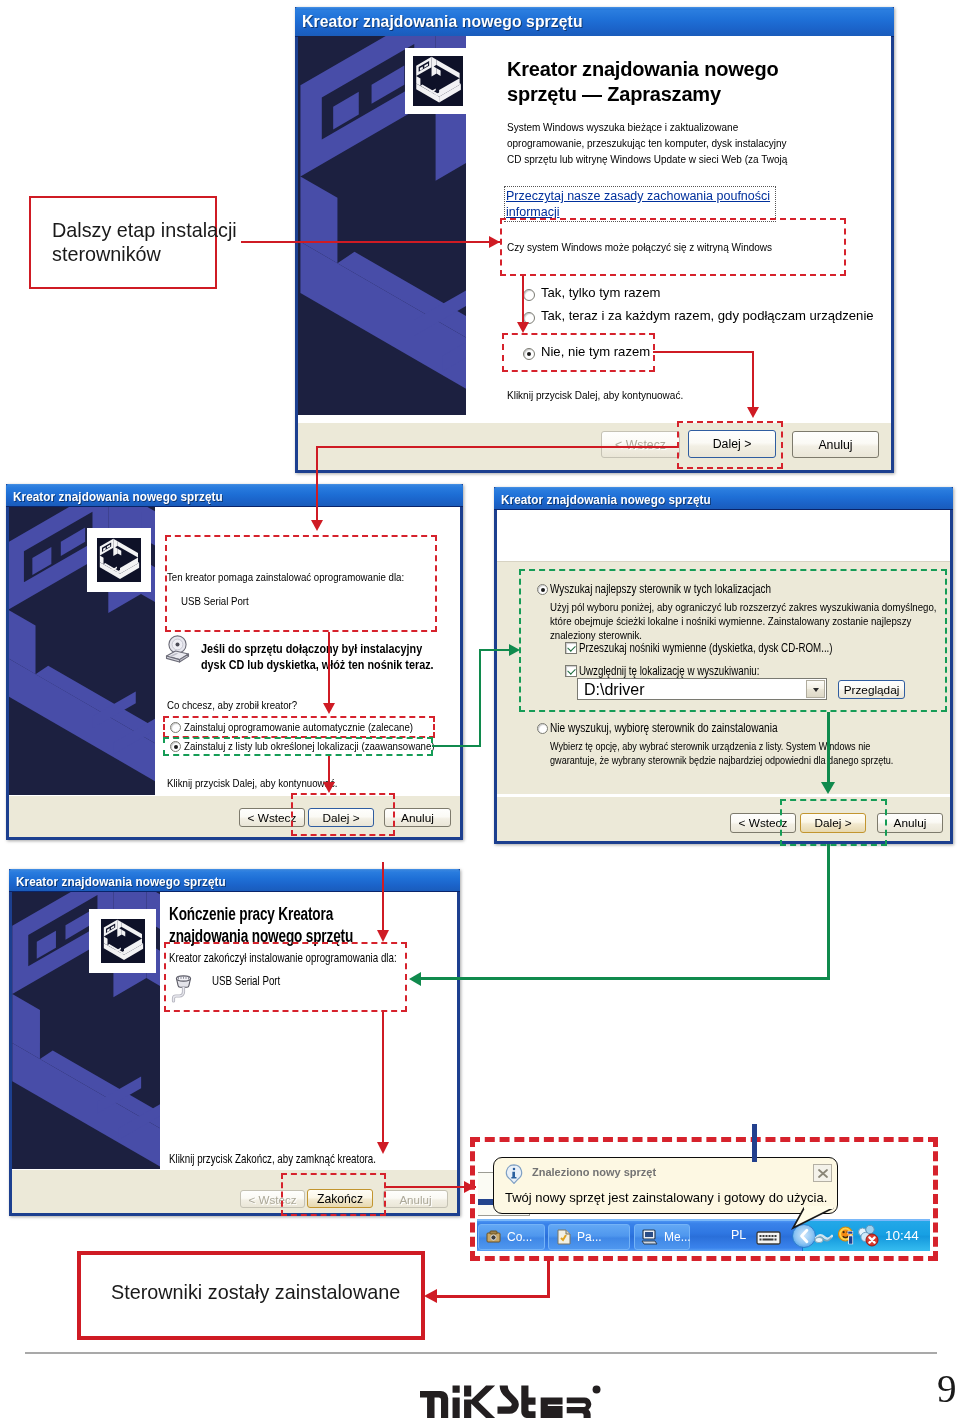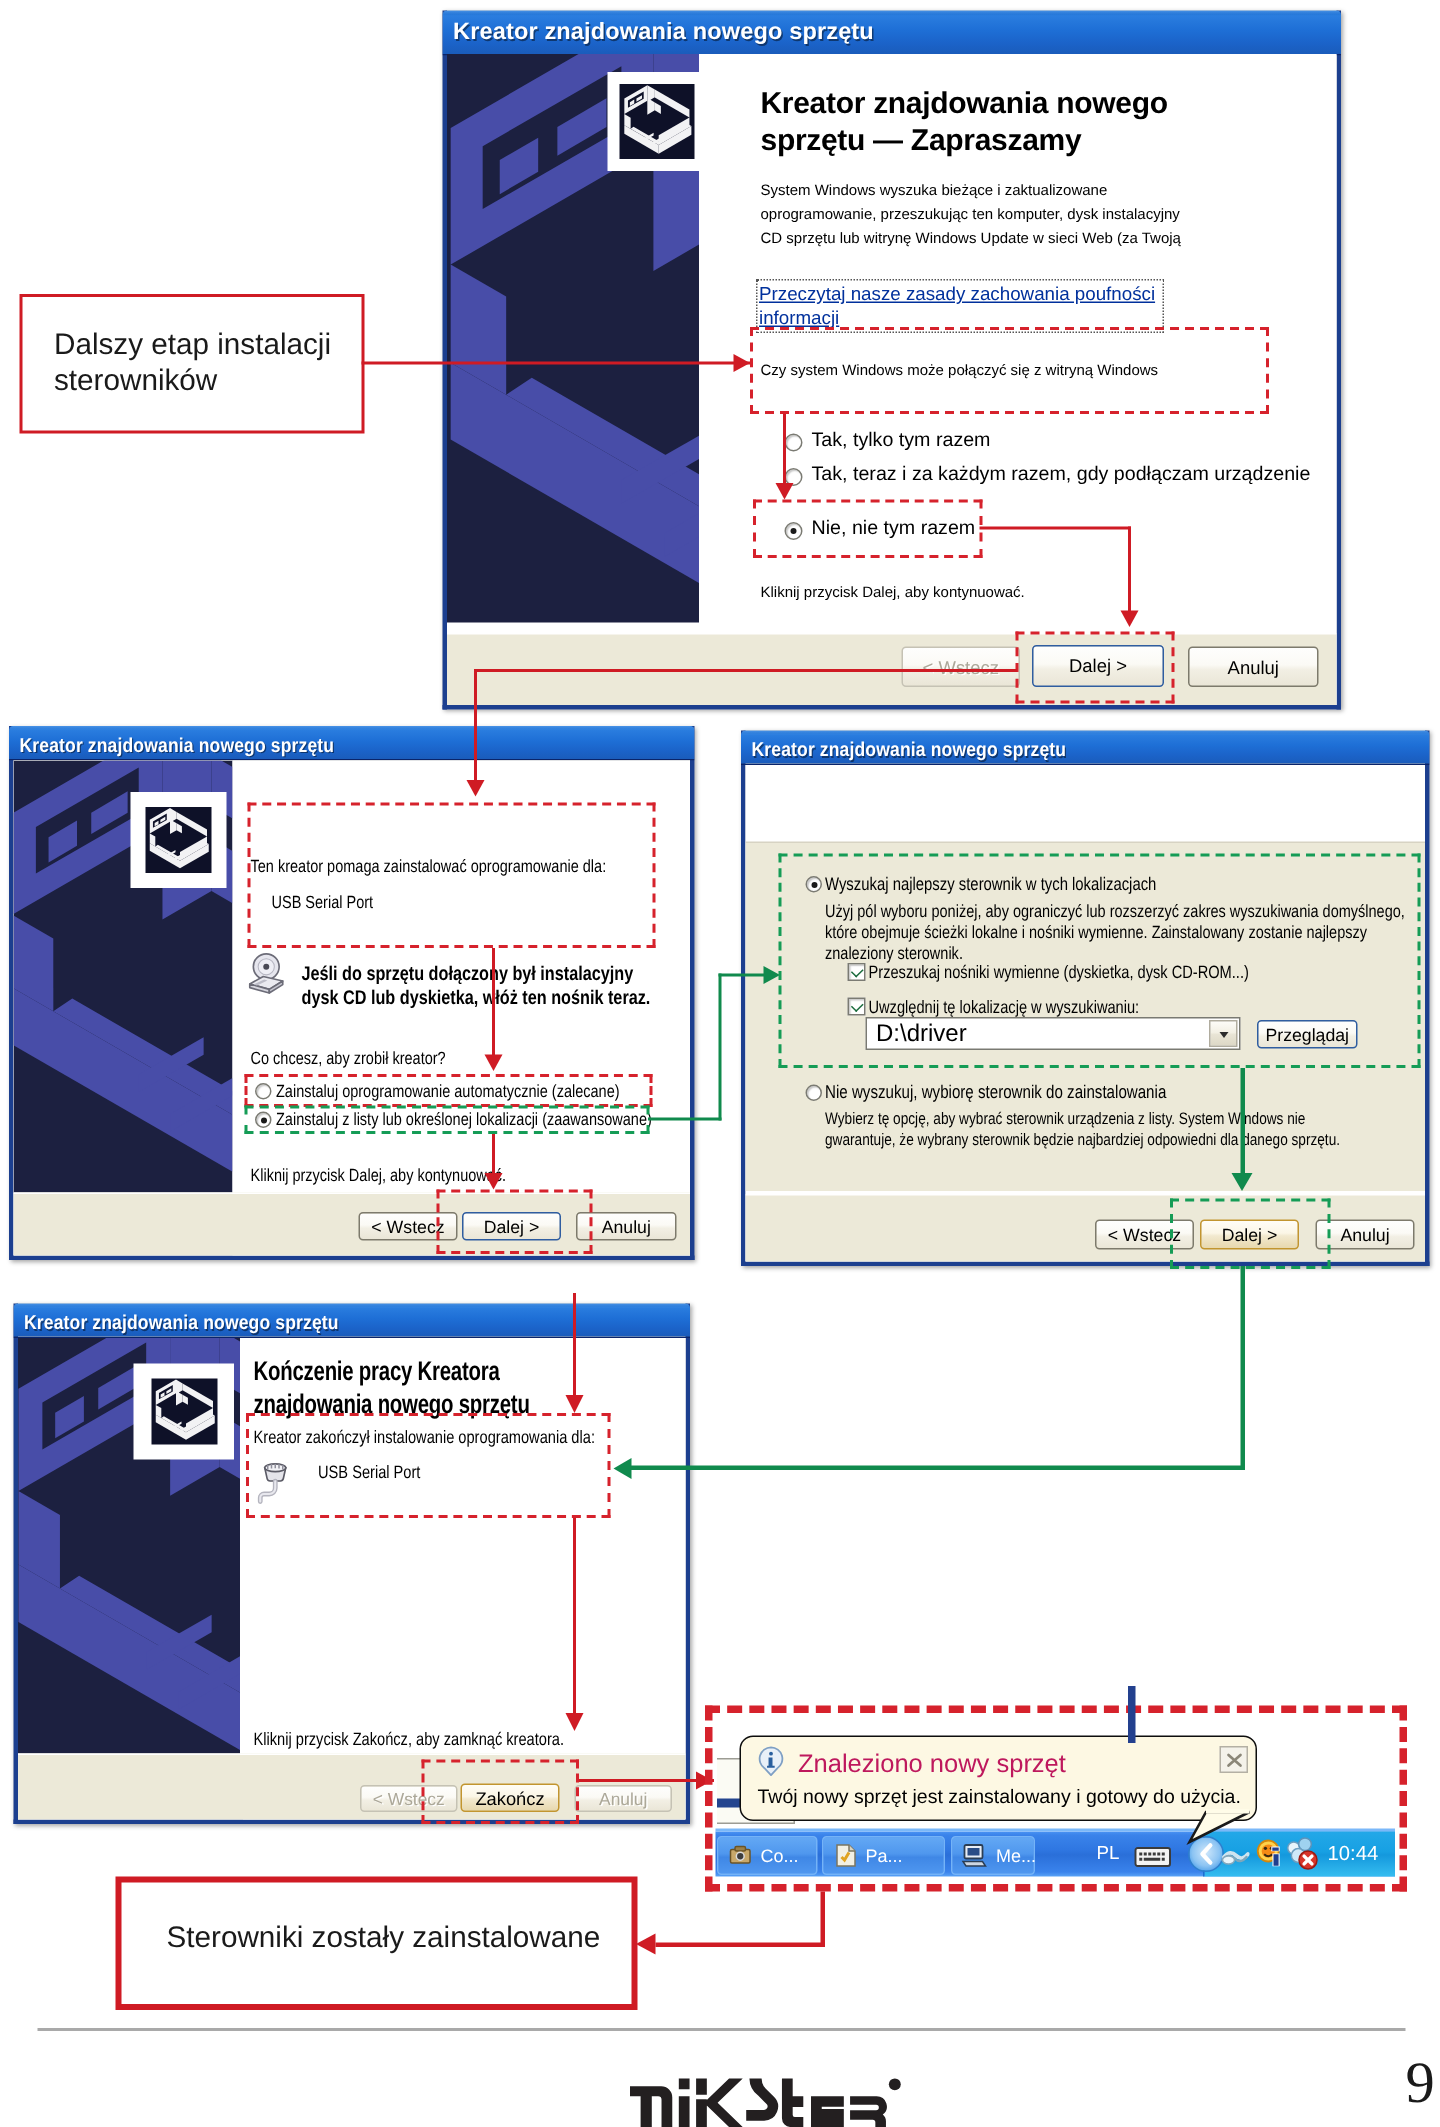--- a/index.html
+++ b/index.html
@@ -414,39 +414,39 @@
   </div>
 </div>
 
 <div class="abs" style="left:493px;top:1157px;width:345px;height:57px;background:#fdf8e3;
             border:1.7px solid #0d0d0d;border-radius:9px;box-sizing:border-box;">
   <div class="abs" style="left:10px;top:6px;width:20px;height:20px;">
     <svg width="20" height="20" viewBox="0 0 22 22">
         <use href="#infoicon"></use>
       </svg>
   </div>
-  <div class="abs" style="left:38px;top:8px;font-size:17px;font-weight:normal;color:#be185d;">Znaleziono nowy sprzęt</div>
+  <div class="abs" style="left:38px;top:8px;font-size:11px;font-weight:bold;color:#737373;">Znaleziono nowy sprzęt</div>
   <div class="abs" style="right:5px;top:6px;width:19px;height:18px;border:1px solid #b4b0a4;background:#f4f2ea;box-sizing:border-box;">
     <svg width="18" height="17" viewBox="0 0 18 17" style="position:absolute;left:0;top:0;">
         <path d="M5 5 L13 12 M13 5 L5 12" stroke="#8a8678" stroke-width="1.8" stroke-linecap="round"></path>
       </svg>
   </div>
   <div class="abs" style="left:11px;top:32px;font-size:13px;color:#000;">Twój nowy sprzęt jest zainstalowany i gotowy do użycia.</div>
 </div>
 
 <div class="abs" style="left:788px;top:1206px;width:62px;height:26px;">
   <svg width="62" height="26" viewBox="0 0 62 26">
     <path d="M45 2 L16 2 L5 22 Z" fill="#fffce8" stroke="#1a1a1a" stroke-width="1.7" stroke-linejoin="miter"></path>
     <path d="M16 1 L45 1" stroke="#fffce8" stroke-width="4"></path>
   </svg>
 </div>
 
 <div class="abs" style="left:0;top:0;width:960px;height:1418px;">
 
-  <div class="callout" style="left:13px;top:196px;width:230px;height:93px;">
+  <div class="callout" style="left:29px;top:196px;width:188px;height:93px;">
     <span style="left:21px;top:20px;">Dalszy etap instalacji</span>
     <span style="left:21px;top:44px;">sterowników</span>
   </div>
 
   <div class="aline" style="left:241px;top:241px;width:260px;height:2px;"></div>
   <div class="abs" style="left:489px;top:236px;width:0;height:0;border-top:6px solid transparent;border-bottom:6px solid transparent;border-left:11px solid #cf1b24;"></div>
 
   <div class="dashred" style="left:500px;top:218px;width:346px;height:58px;"></div>
   <div class="dashred" style="left:502px;top:333px;width:153px;height:39px;"></div>
   <div class="dashred" style="left:677px;top:421px;width:106px;height:48px;"></div>

